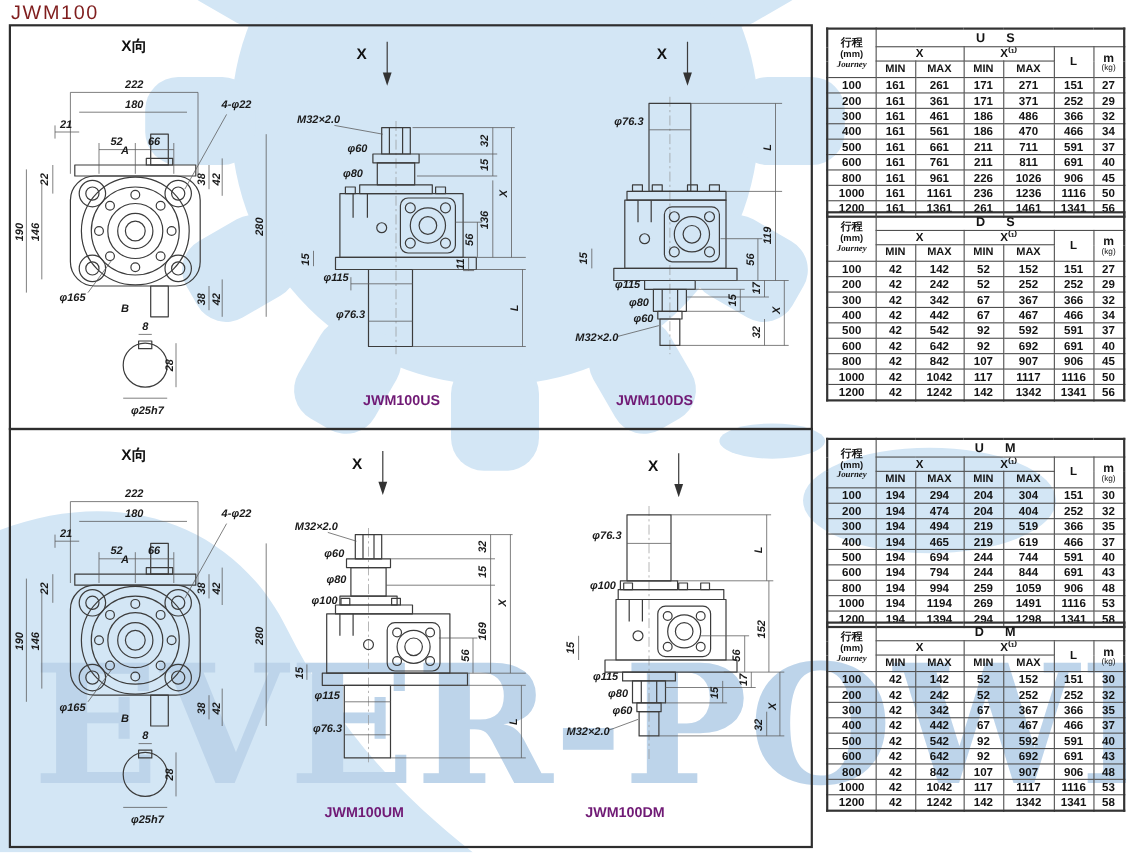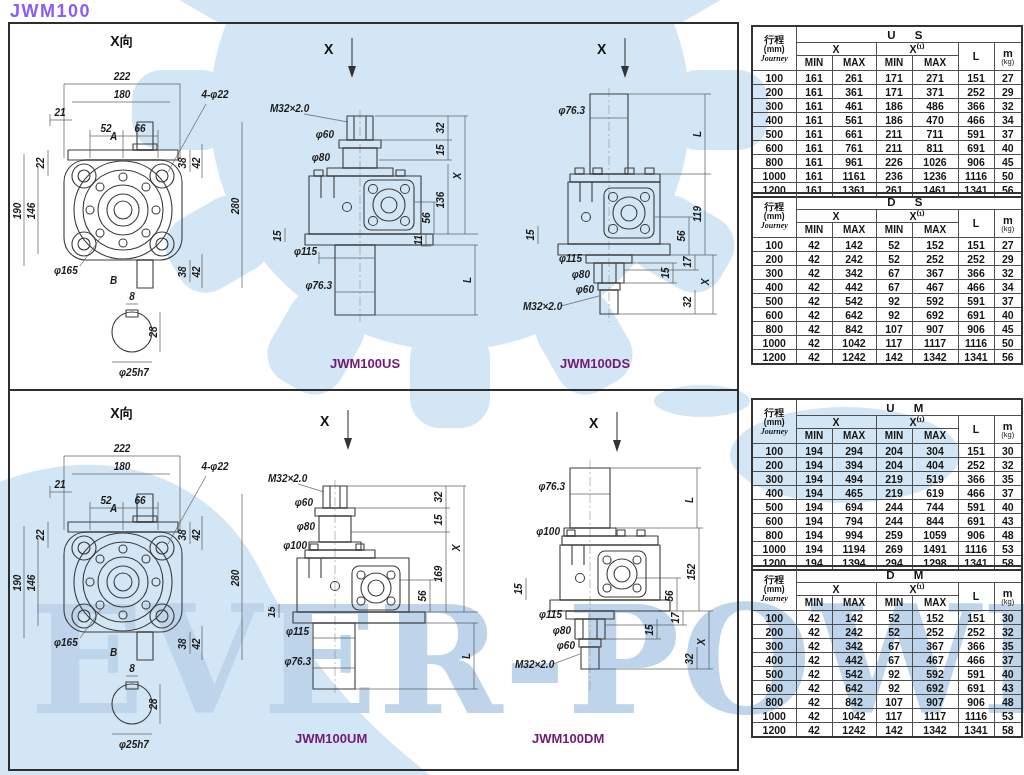--- a/index.html
+++ b/index.html
@@ -2,22 +2,22 @@
 <html><head>
 <meta charset="utf-8">
 <style>
   html,body{margin:0;padding:0;background:#fff}
   .page{position:relative;width:1024px;height:775px;background:#fff;overflow:hidden;
         font-family:"Liberation Sans",sans-serif}
   .wm{position:absolute;left:0;top:0;z-index:0}
   .wm-text{position:absolute;left:30px;top:585px;z-index:0;white-space:nowrap;
            font-family:"DejaVu Serif",serif;font-weight:bold;font-size:150px;line-height:1;
            color:#bdd4ea;letter-spacing:1px}
-  .title{position:absolute;left:10px;top:1px;z-index:3;font-size:18px;font-weight:bold;
-         color:#8b5cf6;letter-spacing:1.5px}
+  .title{position:absolute;left:10px;top:1px;z-index:3;font-size:18px;font-weight:normal;
+         color:#7f1d1d;letter-spacing:1.5px}
   .panel{position:absolute;border:2px solid #2e2e2e;z-index:1}
   #panel1{left:8px;top:22px;width:727px;height:365px}
   #panel2{left:8px;top:389px;width:727px;height:378px}
   .draw{position:absolute;z-index:2}
   .cap{position:absolute;z-index:2;font-weight:bold;font-size:13px;color:#701a75;text-align:left}
   svg text{font-family:"Liberation Sans",sans-serif}
   .s{stroke:#3c3c3c;stroke-width:1.1;fill:none;stroke-linejoin:round}
   .d{stroke:#5a5a5a;stroke-width:.7;fill:none}
   .cl{stroke:#909090;stroke-width:.6;stroke-dasharray:9 3 2 3;fill:none}
   .dt{font-size:10px;font-style:italic;font-weight:bold;fill:#1a1a1a}
@@ -786,21 +786,21 @@
           <td>194</td>
           <td>294</td>
           <td>204</td>
           <td>304</td>
           <td>151</td>
           <td>30</td>
         </tr>
         <tr>
           <td>200</td>
           <td>194</td>
-          <td>394</td>
+          <td>474</td>
           <td>204</td>
           <td>404</td>
           <td>252</td>
           <td>32</td>
         </tr>
         <tr>
           <td>300</td>
           <td>194</td>
           <td>494</td>
           <td>219</td>

